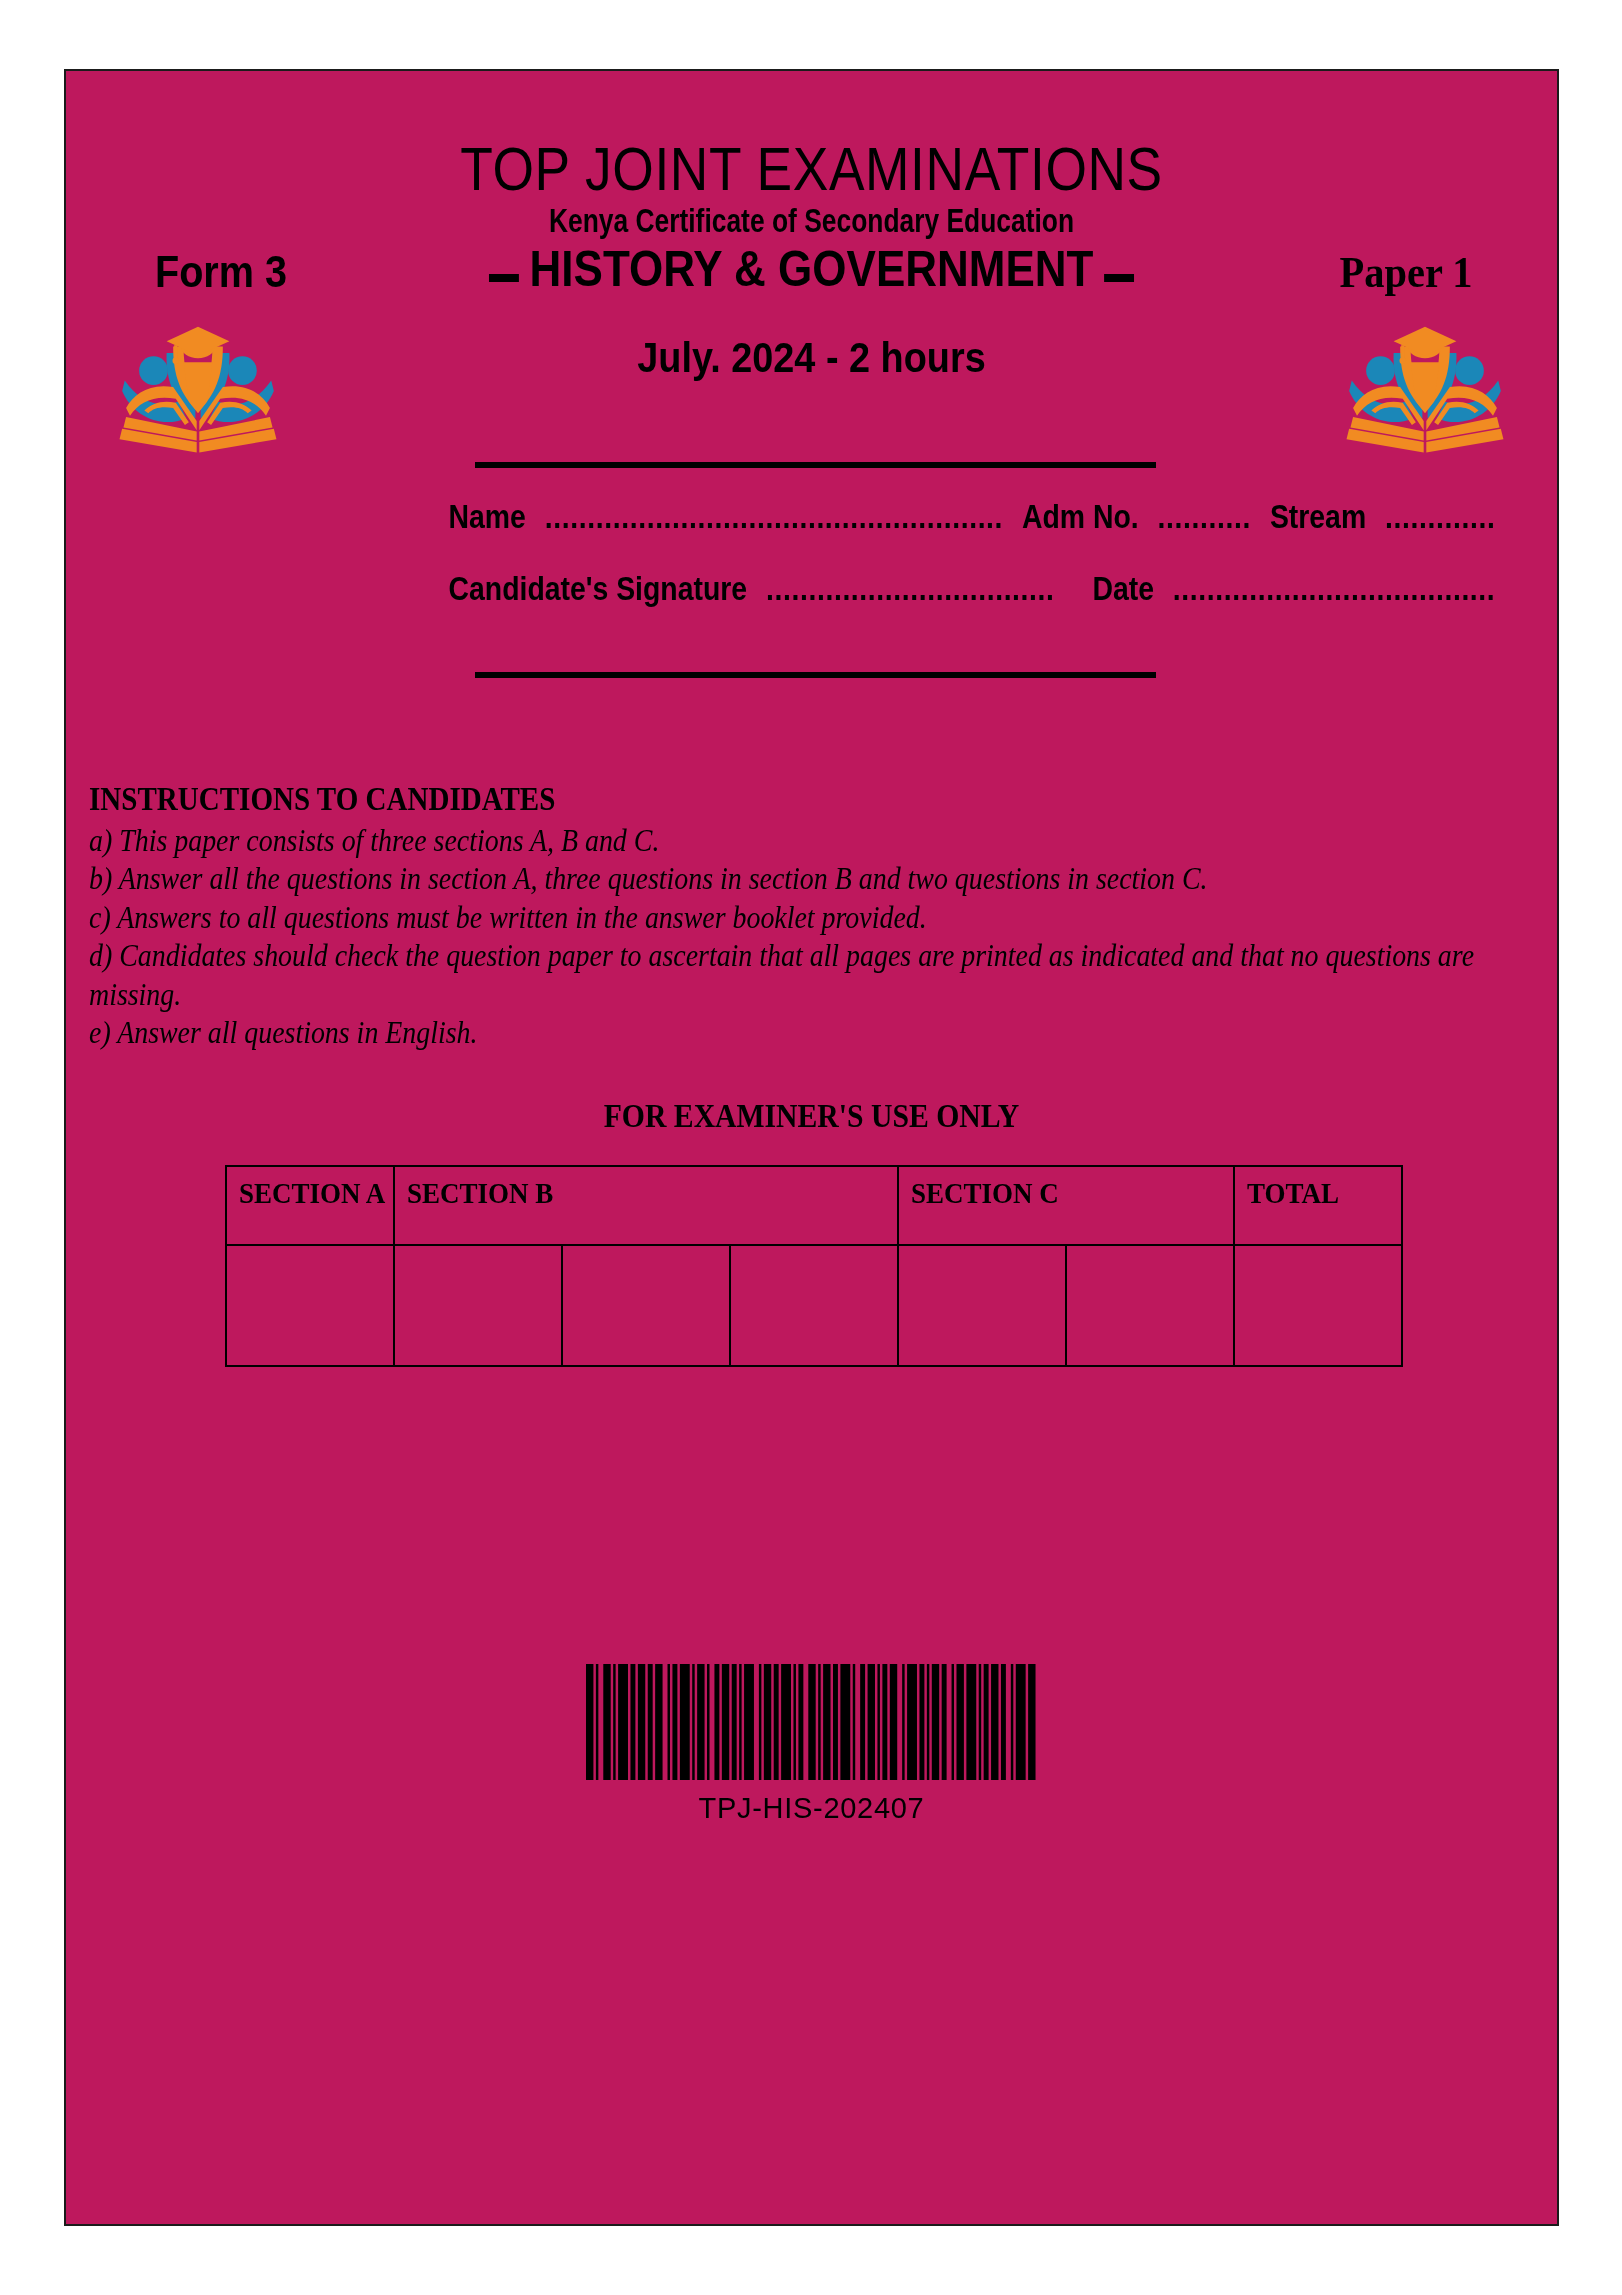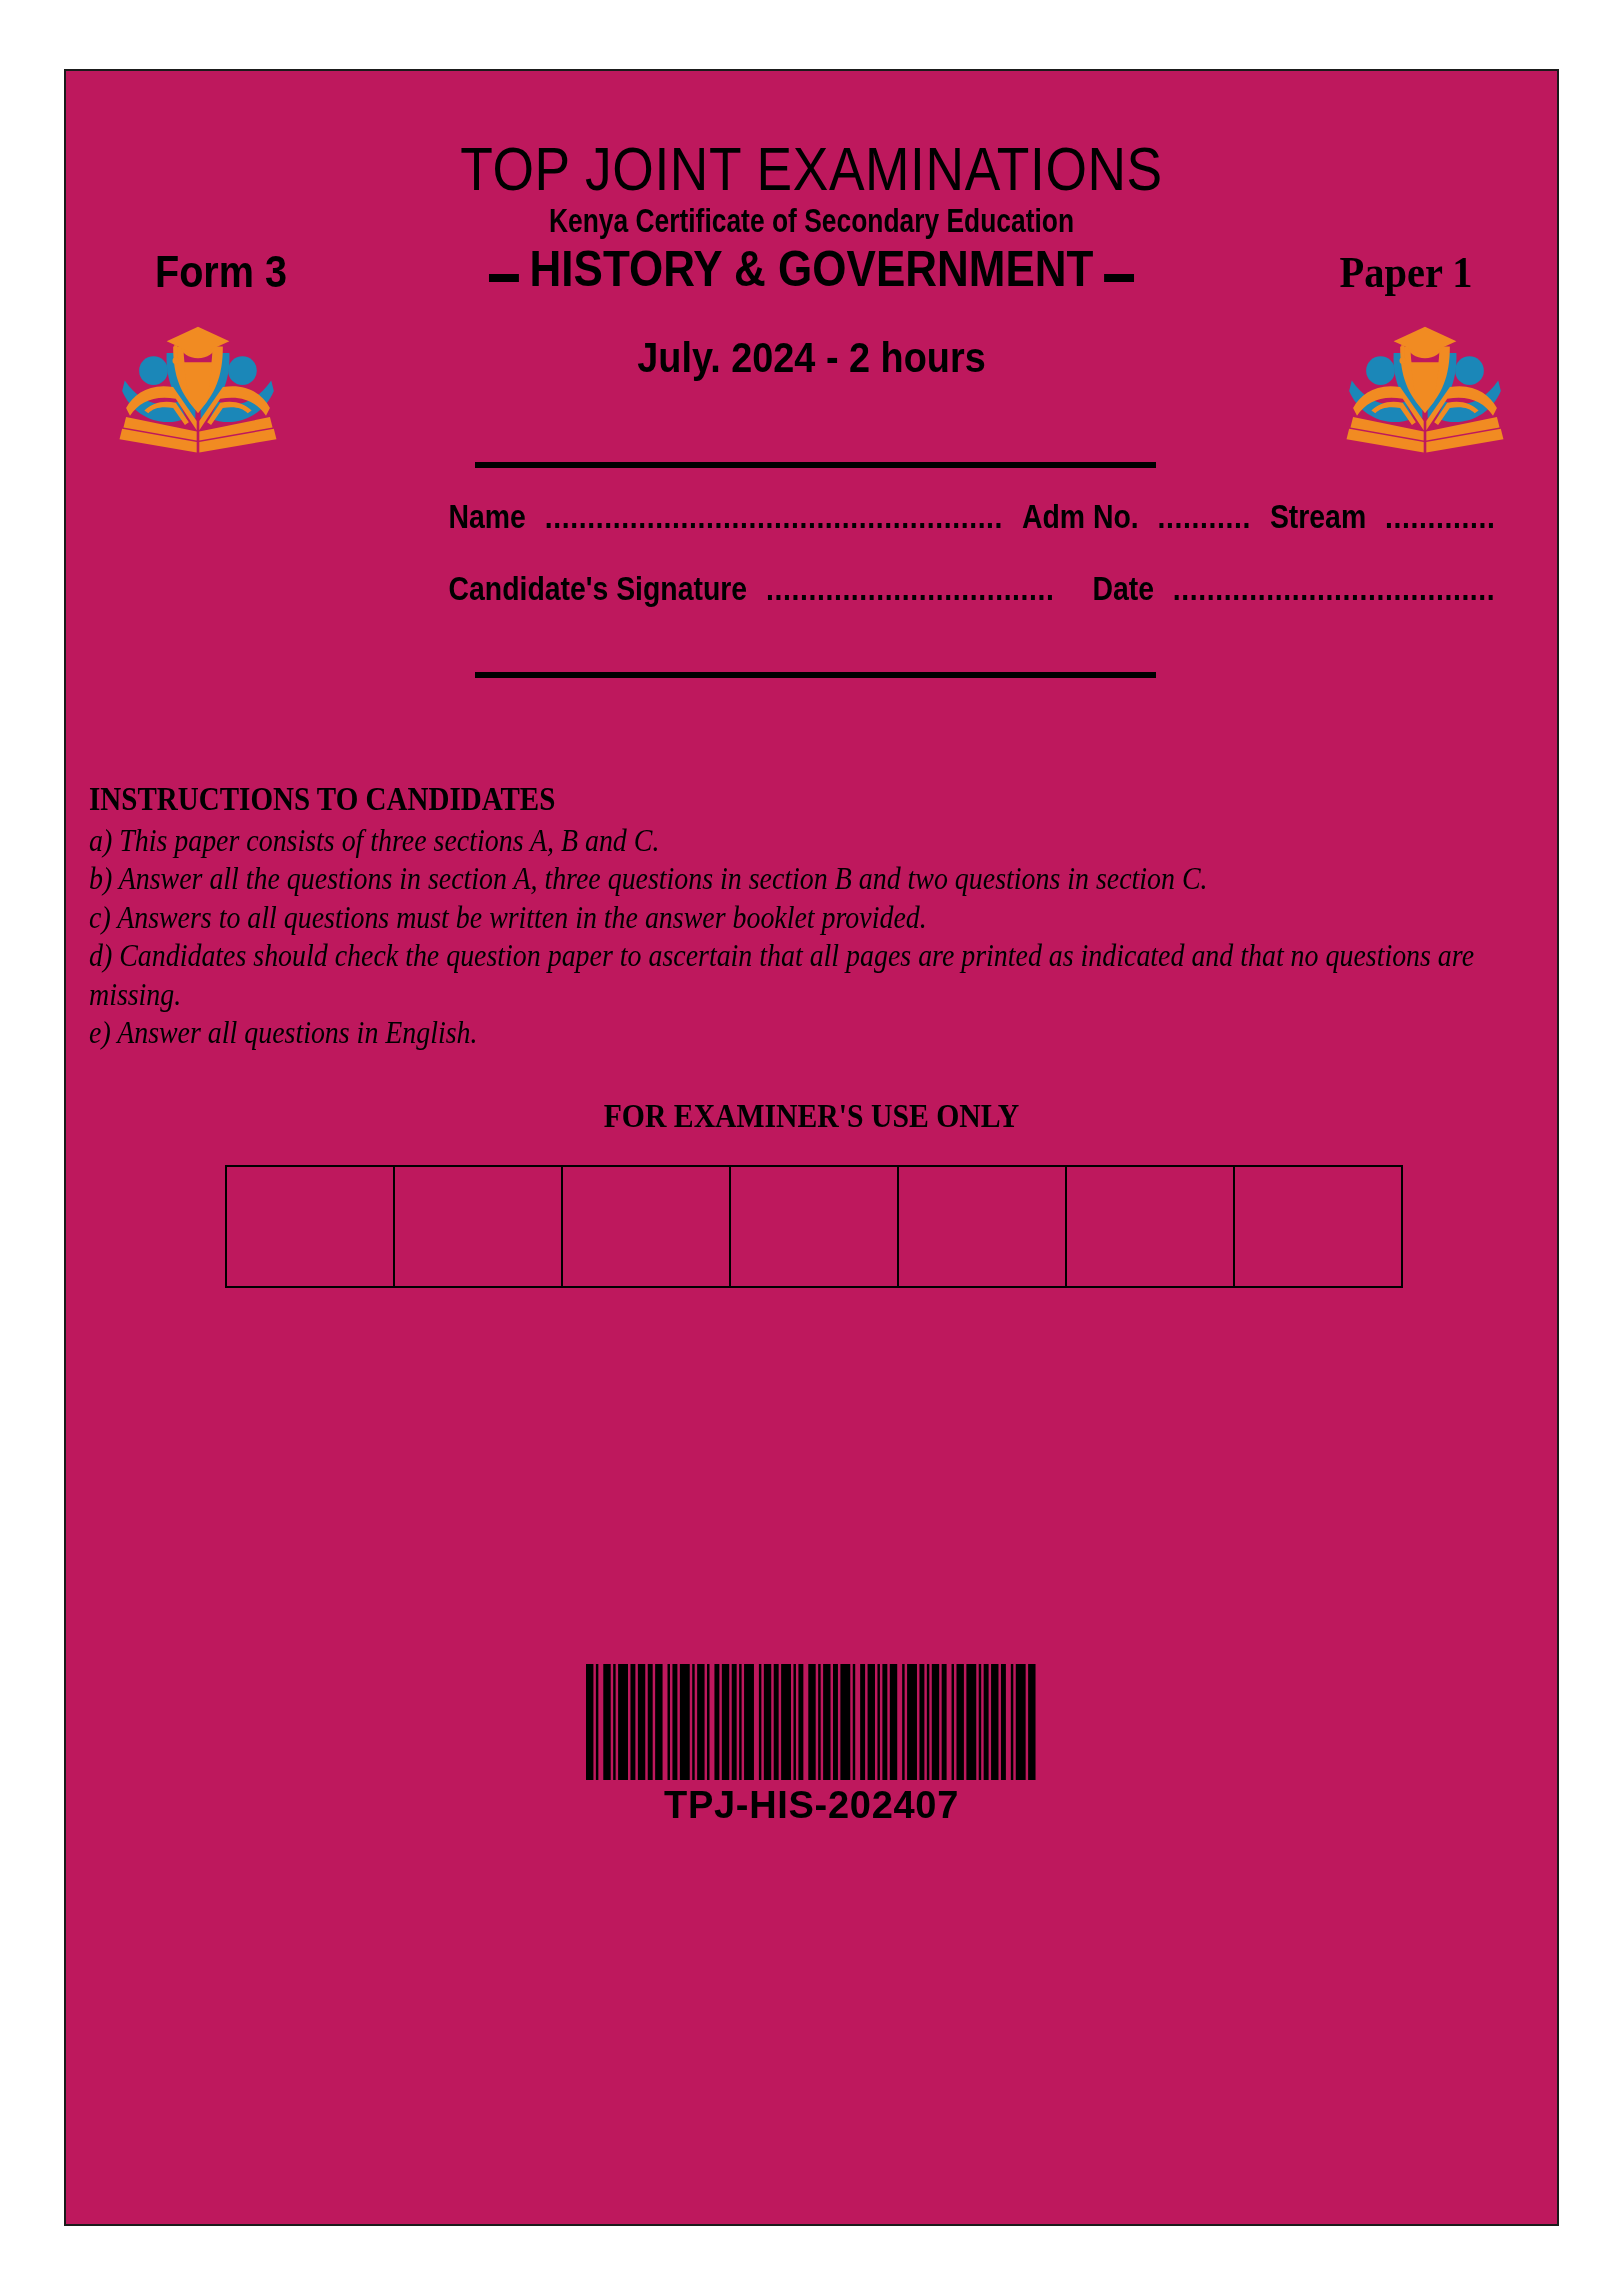--- a/index.html
+++ b/index.html
@@ -265,24 +265,24 @@
     width: 100%;
     text-align: center;
   }
   .barcode-bars {
     display: block;
     margin: 0 auto;
     height: 116px;
   }
   .barcode-label {
     display: block;
-    margin-top: 4px;
-    font-family: "Liberation Sans", sans-serif;
-    font-size: 38px;
-    font-weight: bold;
+    margin-top: 12px;
+    font-family: "Liberation Sans", sans-serif;
+    font-size: 29px;
+    font-weight: normal;
     letter-spacing: 0.7px;
   }
 </style>
 </head>
 <body>
 
 <div class="page-border">
   <div class="page-inner">
 
     <div class="header-zone">
@@ -397,20 +397,34 @@
       <div class="instr-item">b) Answer all the questions in section A, three questions in section B and two questions in section C.</div>
       <div class="instr-item">c) Answers to all questions must be written in the answer booklet provided.</div>
       <div class="instr-item">d) Candidates should check the question paper to ascertain that all pages are printed as indicated and that no questions are missing.</div>
       <div class="instr-item">e) Answer all questions in English.</div>
     </div>
 
     <div class="examiner-heading">FOR EXAMINER'S USE ONLY</div>
 
     <table class="marks-table">
       <tbody>
+        <tr class="head-row">
+          <td colspan="1">
+            <span class="hdr-text">SECTION A</span>
+          </td>
+          <td colspan="3">
+            <span class="hdr-text">SECTION B</span>
+          </td>
+          <td colspan="2">
+            <span class="hdr-text">SECTION C</span>
+          </td>
+          <td colspan="1">
+            <span class="hdr-text">TOTAL</span>
+          </td>
+        </tr>
         <tr class="body-row">
           <td></td>
           <td></td>
           <td></td>
           <td></td>
           <td></td>
           <td></td>
           <td></td>
         </tr>
       </tbody>

